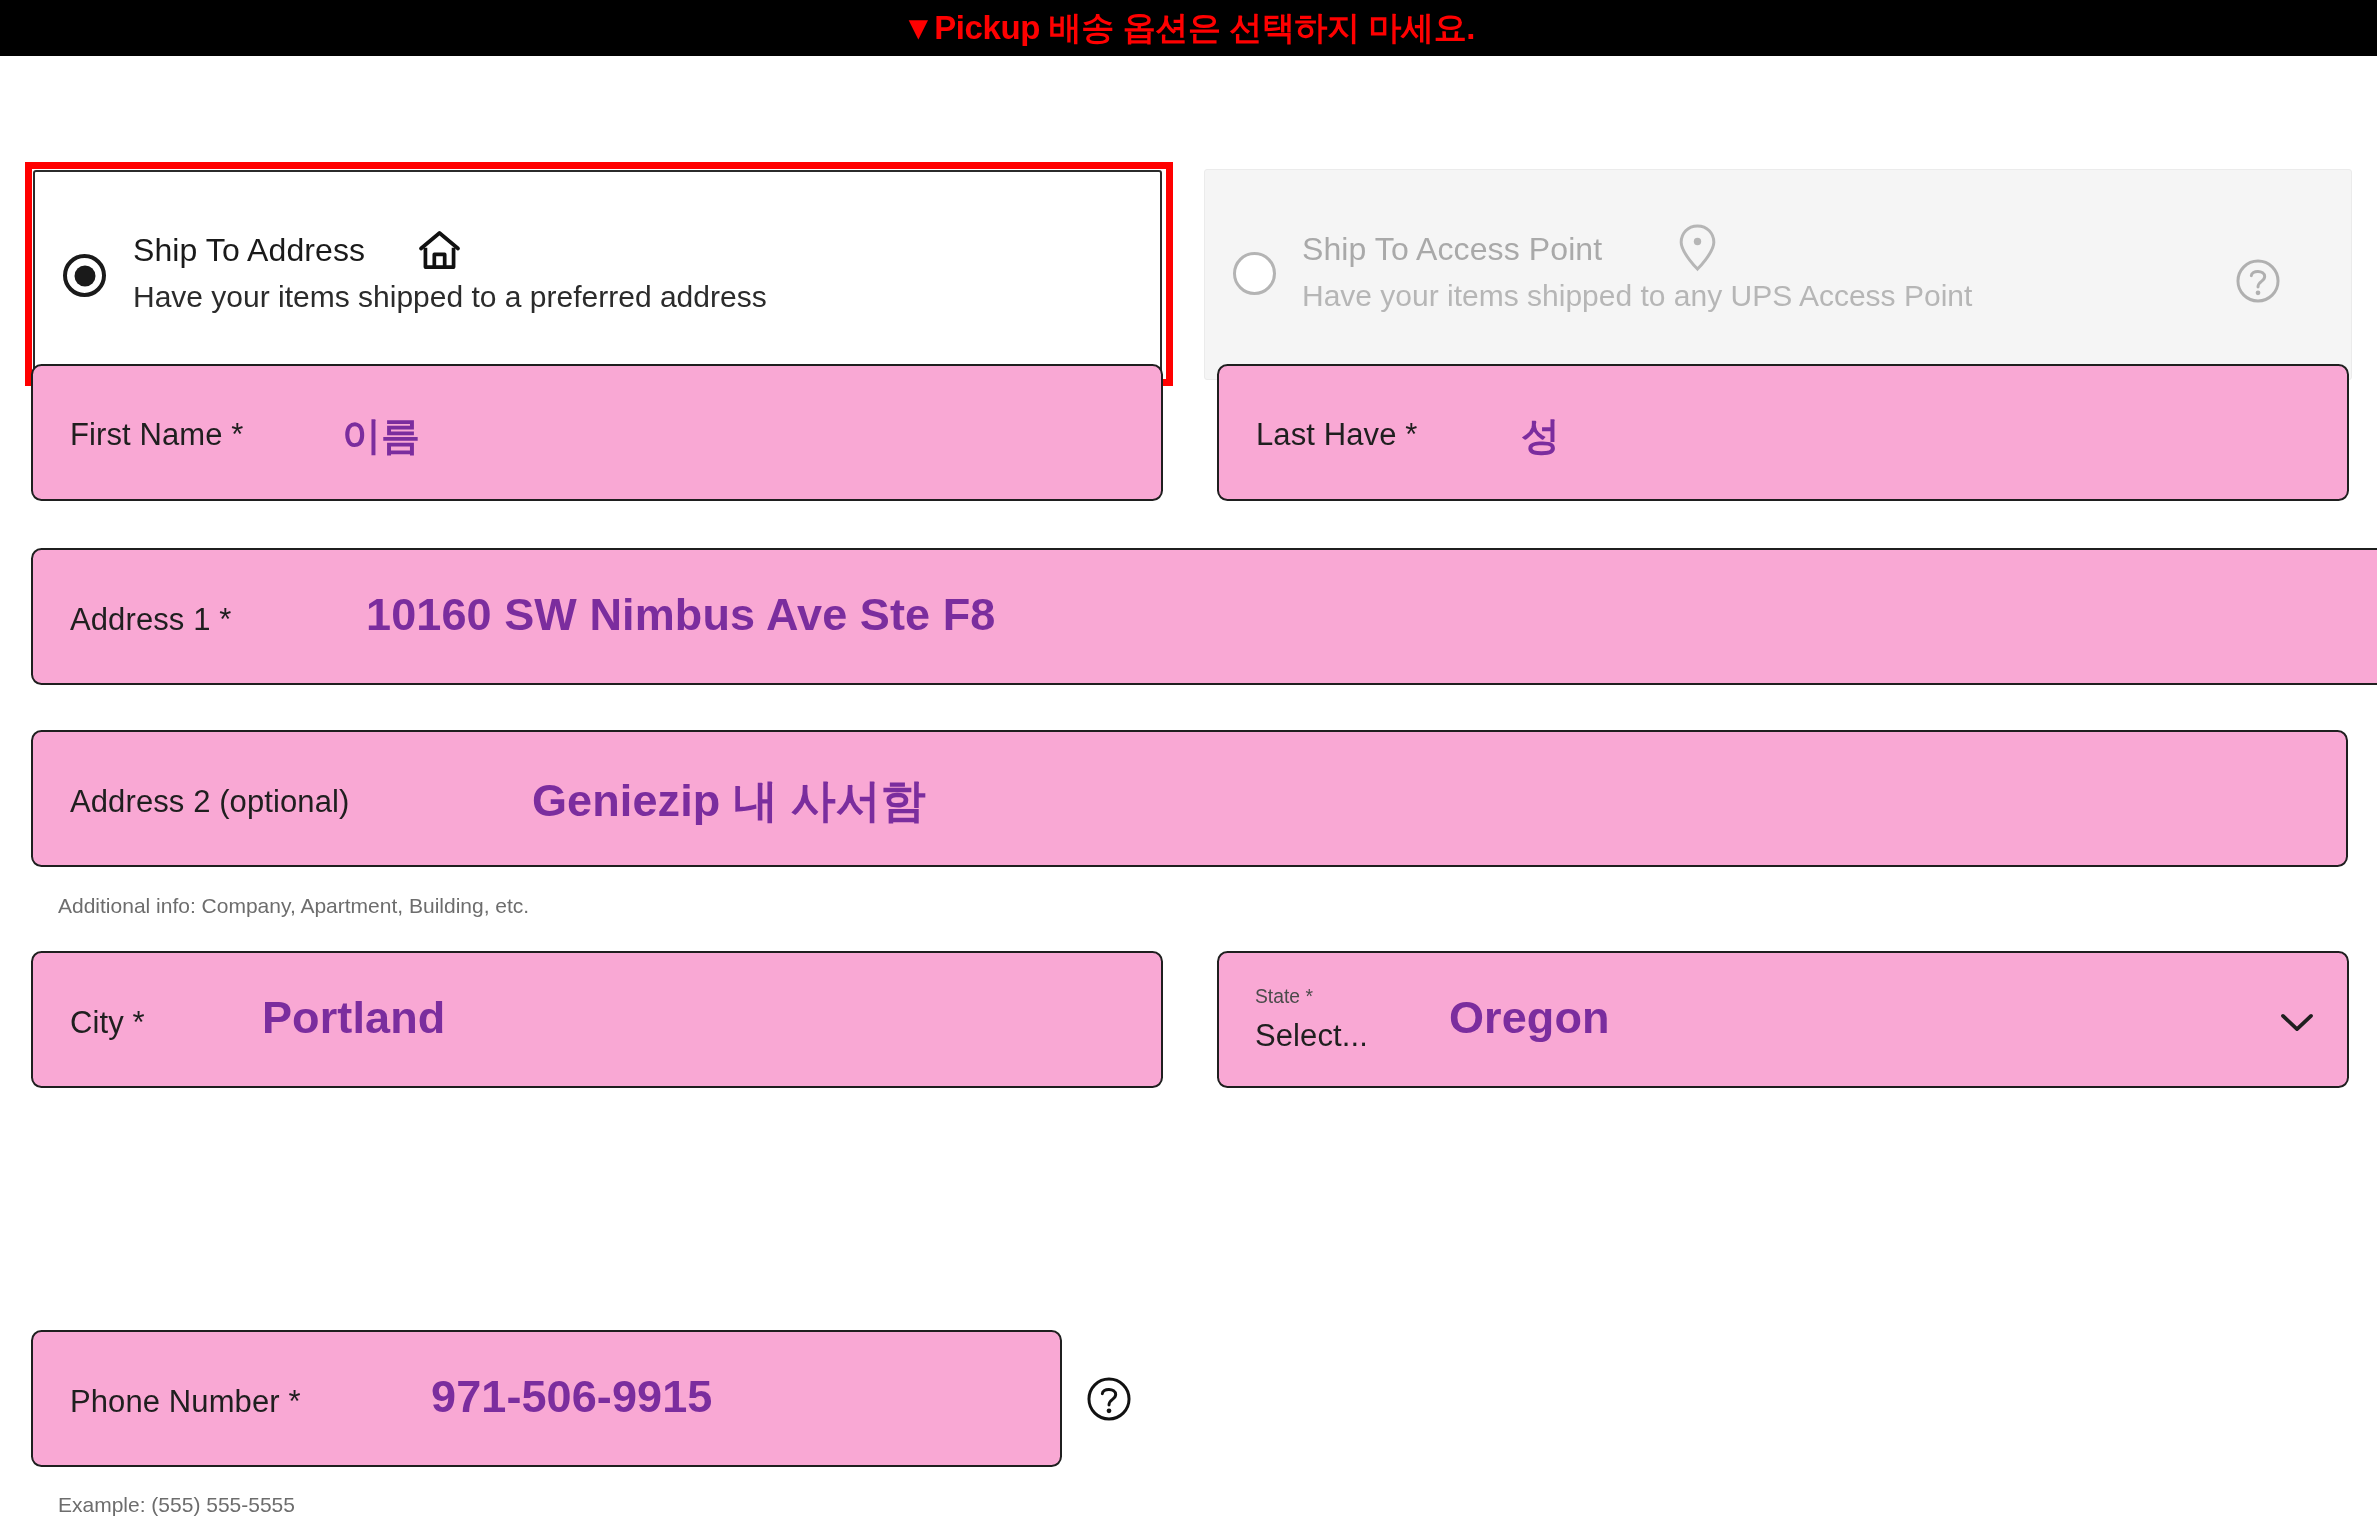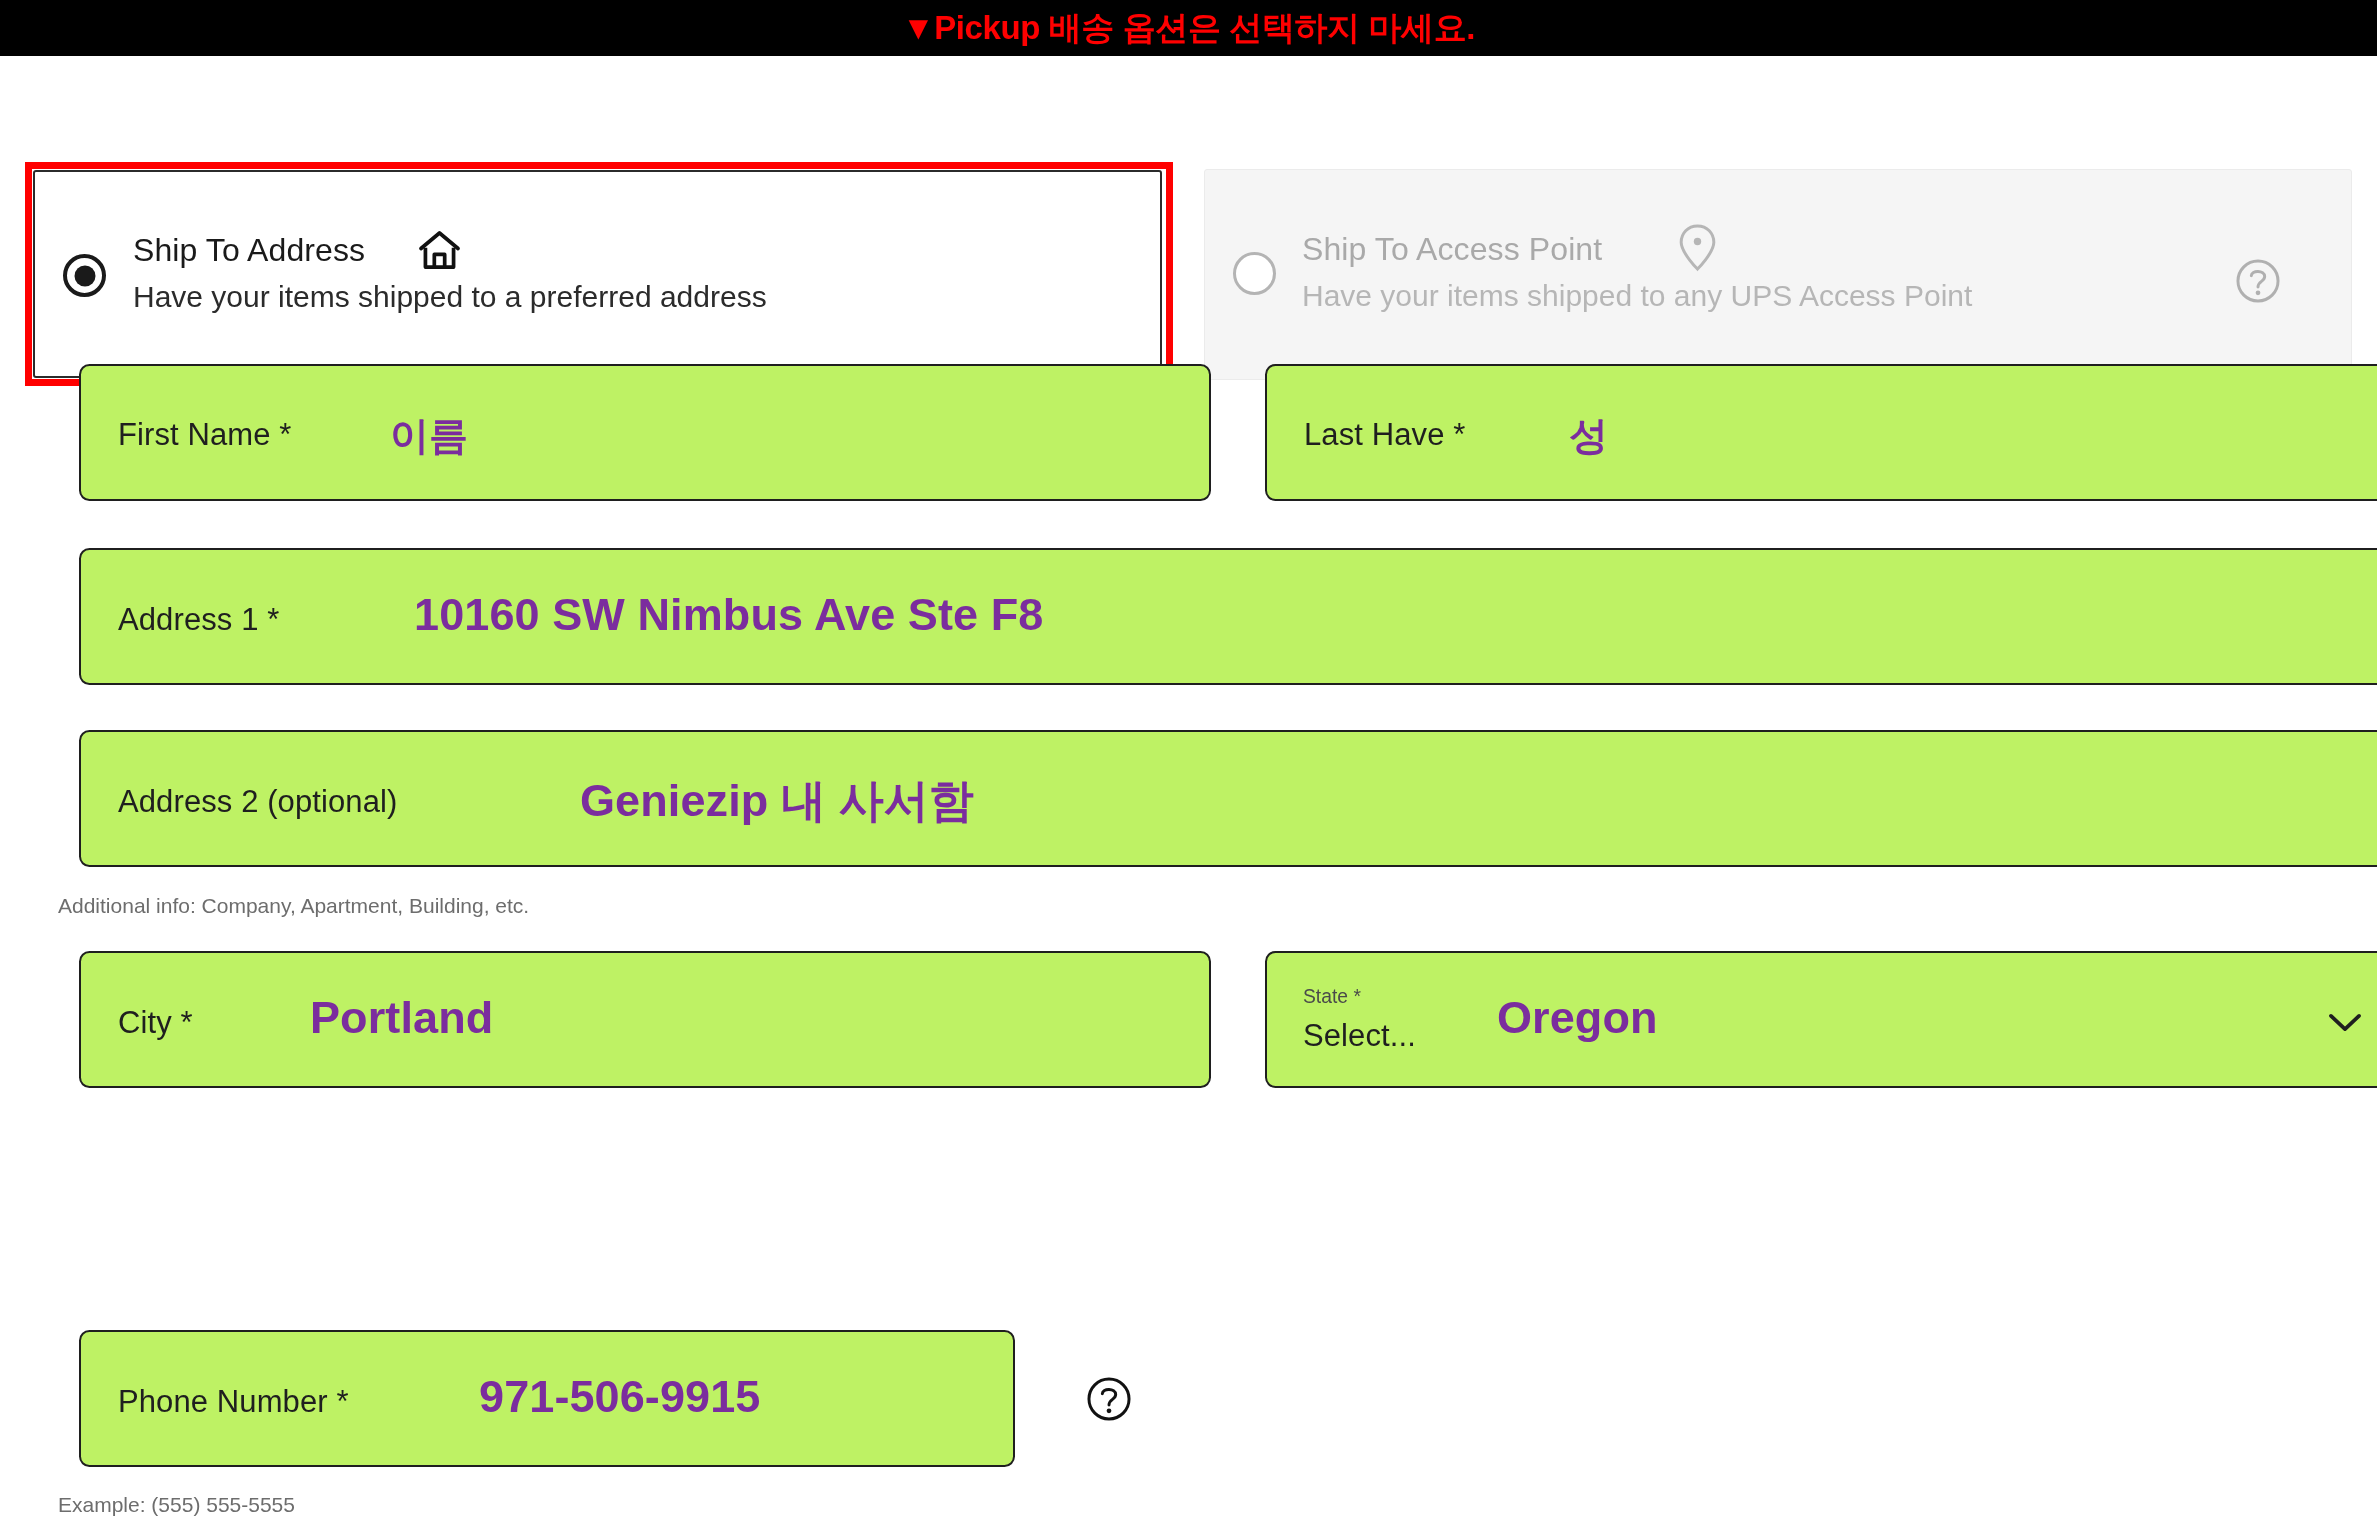--- a/index.html
+++ b/index.html
@@ -94,26 +94,25 @@
   }
   .opt-sub.muted { color: #b6b6b6; }
 
   .icon-home { position: absolute; width: 43px; height: 40px; }
   .icon-pin  { position: absolute; width: 39px; height: 49px; }
   .icon-help { position: absolute; width: 46px; height: 46px; }
 
   
   .field {
     position: absolute;
-    background: #bef264;
+    background: #f9a8d4;
     border: 2.2px solid #1f1f1f;
     border-radius: 10.4px;
     display: flex;
     align-items: center;
-    margin-left: 48px;
   }
 
   .f-label {
     position: absolute;
     font-size: 31px;
     color: #1f1f1f;
     white-space: nowrap;
     letter-spacing: 0.1px;
   }
 
@@ -231,21 +230,21 @@
       </svg>
     </span>
   </div>
 
   <div class="field" style="left:31px; top:951px; width:1132px; height:137px;">
     <span class="f-label" style="left:37px; top:52px;">City *</span>
     <span class="f-value big" style="left:229px; top:39px;">Portland</span>
   </div>
 
 
-  <div class="field" style="left:31px; top:1330px; width:936px; height:137px;padding-left:28px;">
+  <div class="field" style="left:31px; top:1330px; width:1031px; height:137px;padding-left:28px;">
     <span class="f-label" style="left:37px; top:52px;">Phone Number *</span>
     <span class="f-value big" style="left:398px; top:39px;">971-506-9915</span>
   </div>
 
   <span class="icon-help" style="left:1086px; top:1376px;">
     <svg viewBox="0 0 62 62" width="46" height="46">
       <circle cx="31" cy="31" r="27" fill="none" stroke="#111" stroke-width="4"></circle>
       <path d="M22 24 C22 16 40 16 40 25 C40 32 31 31 31 39" fill="none" stroke="#111" stroke-width="4" stroke-linecap="round"></path>
       <circle cx="31" cy="47" r="3.2" fill="#111"></circle>
     </svg>

